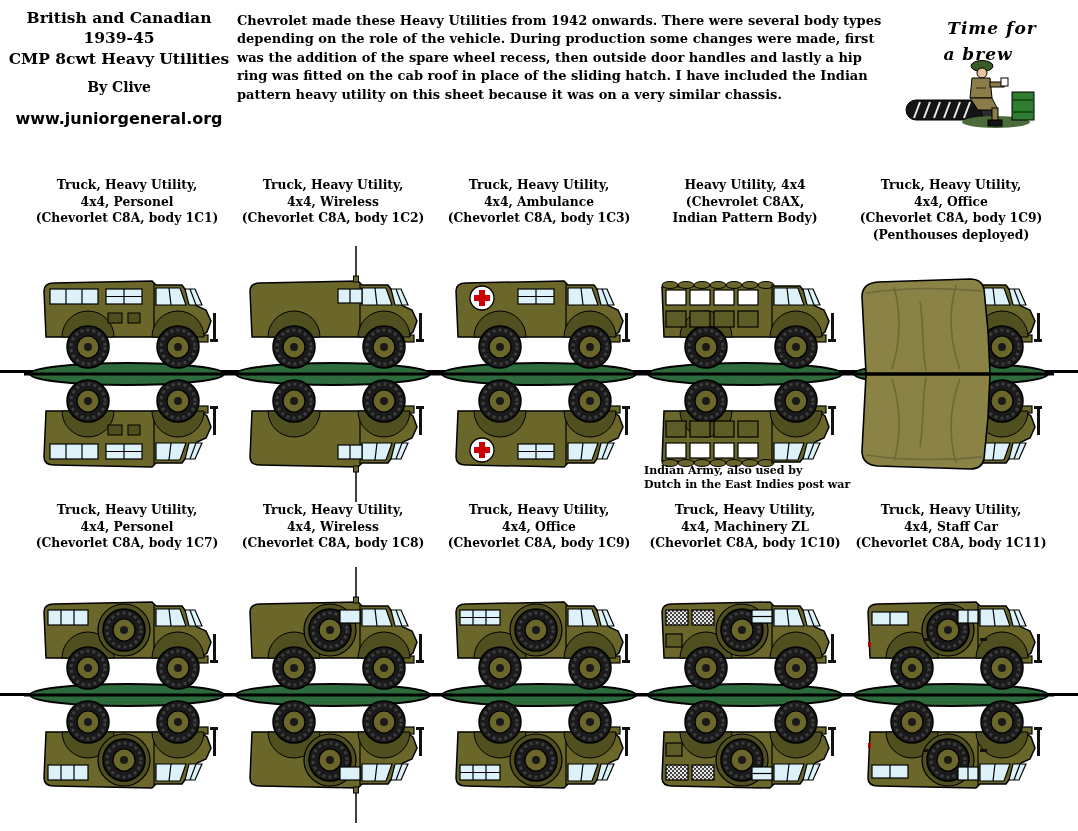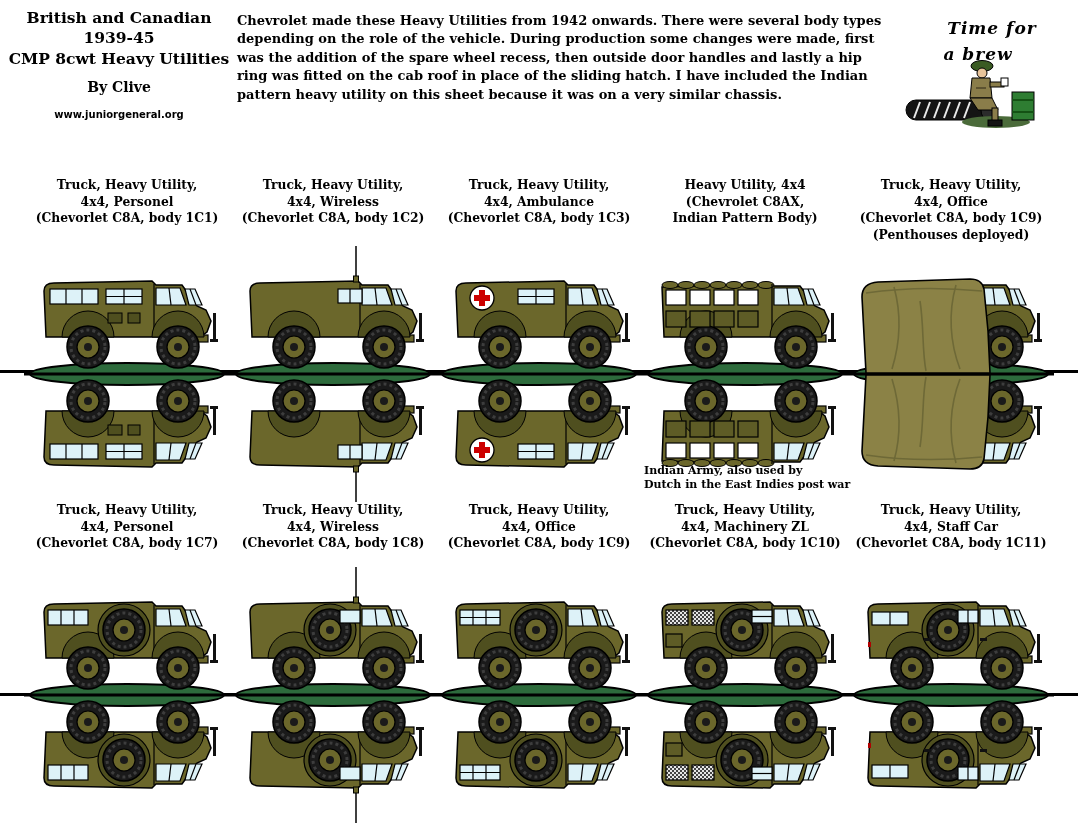--- a/index.html
+++ b/index.html
@@ -1,21 +1,21 @@
 <!DOCTYPE html>
 <html><head>
 <meta charset="utf-8">
 <style>
   html,body{margin:0;padding:0;}
   body{position:relative;width:1078px;height:831px;background:#fff;overflow:hidden;
        font-family:"DejaVu Serif",serif;color:#000;}
   .title-block{position:absolute;left:8px;top:8px;width:222px;text-align:center;font-weight:bold;}
   .title-line{font-size:15.5px;line-height:1.32;}
   .byline{font-size:14px;margin-top:10px;font-weight:bold;}
-  .website{font-family:"DejaVu Sans",sans-serif;font-size:10px;font-weight:bold;margin-top:14px;}
+  .website{font-family:"DejaVu Sans",sans-serif;font-size:16px;font-weight:bold;margin-top:14px;}
   .description{position:absolute;left:237px;top:12px;width:648px;font-size:13px;
                font-weight:bold;line-height:1.42;text-align:left;}
   .brew-block{position:absolute;left:898px;top:18px;width:160px;text-align:center;}
   .brew-line1,.brew-line2{font-style:italic;font-weight:bold;font-size:17px;
         font-family:"DejaVu Serif",serif;letter-spacing:1px;}
   .brew-line1{margin-left:28px;}
   .brew-line2{margin-top:6px;}
   .brew-art{position:absolute;left:900px;top:52px;}
   .fold-line{position:absolute;left:0;width:1078px;height:3px;background:#000;}
   #fold1{top:370px;} #fold2{top:693px;}

